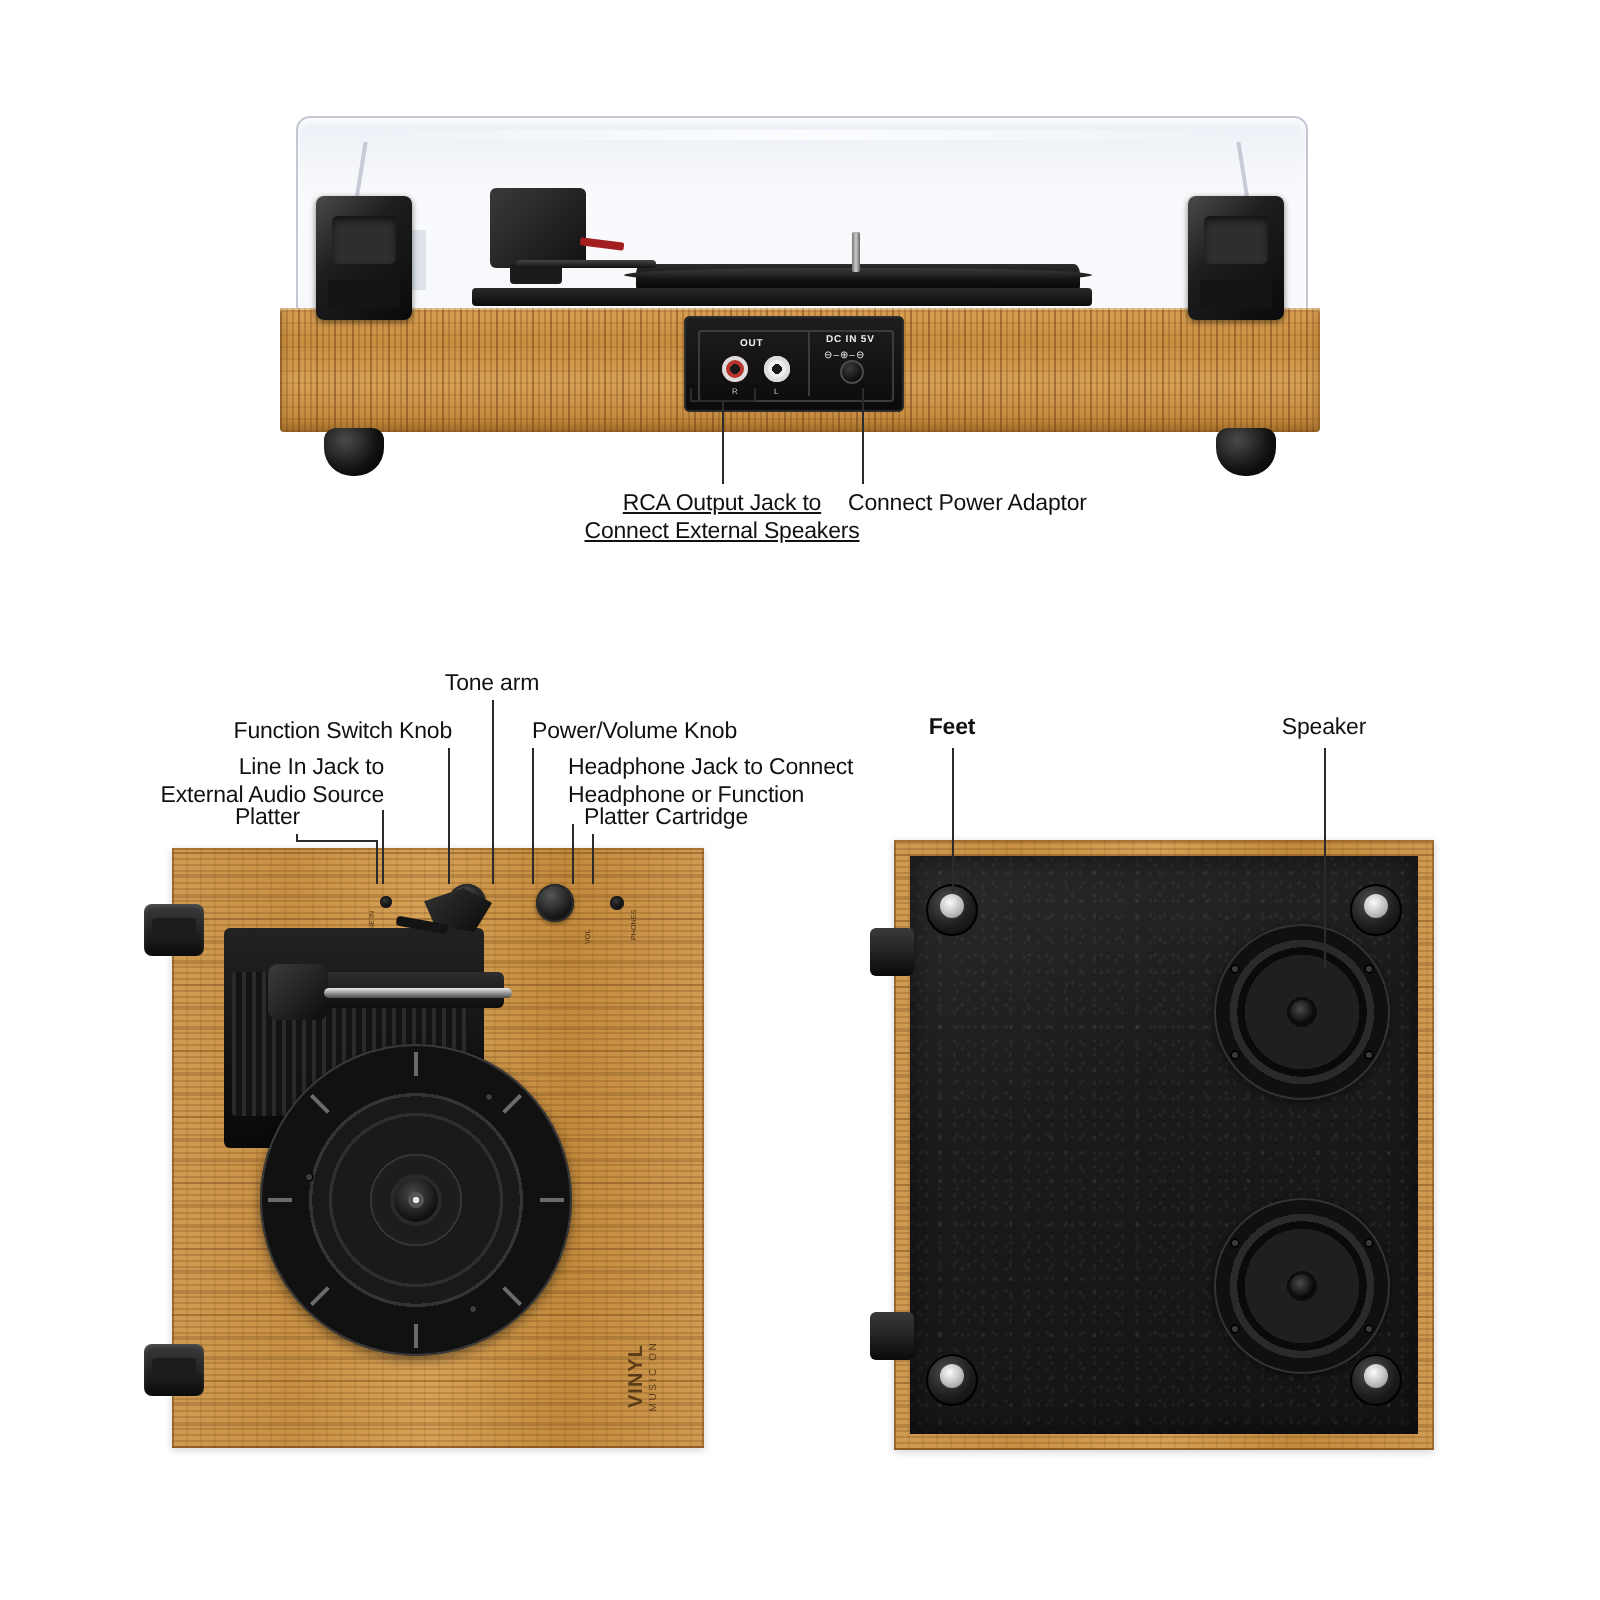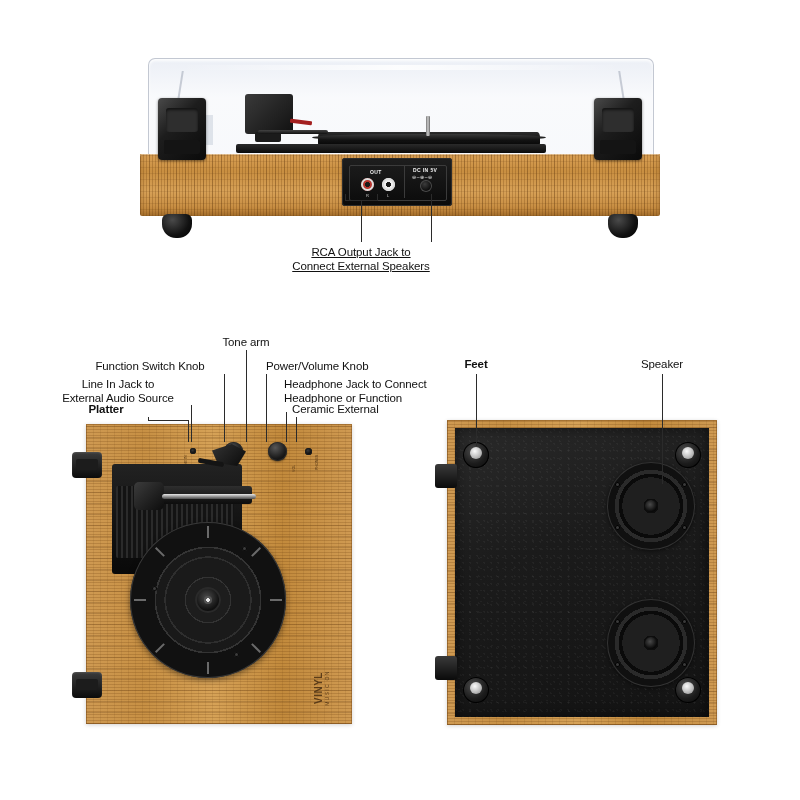--- a/index.html
+++ b/index.html
@@ -12,21 +12,21 @@
   .stage{position:absolute;left:0;top:0;width:800px;height:800px;}
 
   
   .abs{position:absolute;}
   .lbl{
     position:absolute;font-size:11.5px;line-height:13.5px;
     color:#111;white-space:nowrap;background:#fff;
     letter-spacing:-0.1px;
   }
   .lbl.ctr{text-align:center;}
-  .lbl.rt{text-align:center;}
+  .lbl.rt{text-align:right;}
   .leader{position:absolute;background:#2b2b2b;}
   .leader.v{width:1px;}
   .leader.h{height:1px;}
 
   
   .wood-h{
     background:
       repeating-linear-gradient(90deg,
         rgba(120,72,20,.30) 0px, rgba(120,72,20,.30) 1px,
         rgba(255,255,255,0) 1px, rgba(255,255,255,0) 3px),
@@ -264,20 +264,21 @@
   <div class="leader v" style="left:345px;top:194px;height:7px;"></div>
   <div class="leader v" style="left:377px;top:194px;height:7px;"></div>
   <div class="leader v" style="left:361px;top:200px;height:42px;"></div>
   <div class="leader v" style="left:431px;top:194px;height:48px;"></div>
 
   <div class="lbl ctr" style="left:256px;top:246px;width:210px;text-decoration:underline;">
     <div>RCA Output Jack to</div>
     <div>Connect External Speakers</div>
   </div>
   <div class="lbl" style="left:424px;top:246px;width:200px;">
+    <div>Connect Power Adaptor</div>
   </div>
 
   <div class="abs" id="top-view">
     <div class="tv-body wood-v"></div>
     <div class="tv-hinge t"></div>
     <div class="tv-hinge b"></div>
 
     <div class="cp-jack" style="left:118px;top:24px;width:6px;height:6px;"></div>
     <div class="cp-knob" style="left:152px;top:18px;width:19px;height:19px;"></div>
     <div class="cp-knob" style="left:196px;top:18px;width:19px;height:19px;"></div>
@@ -330,27 +331,27 @@
   <div class="leader v" style="left:266px;top:372px;height:70px;"></div>
   <div class="leader v" style="left:296px;top:390px;height:52px;"></div>
   <div class="leader v" style="left:286px;top:412px;height:30px;"></div>
 
   <div class="lbl ctr" style="left:196px;top:336px;width:100px;">Tone arm</div>
   <div class="lbl rt" style="left:74px;top:360px;width:152px;">Function Switch Knob</div>
   <div class="lbl rt" style="left:44px;top:378px;width:148px;">
     <div>Line In Jack to</div>
     <div>External Audio Source</div>
   </div>
-  <div class="lbl rt" style="left:62px;top:403px;width:88px;font-weight:bold;">Platter</div>
+  <div class="lbl rt" style="left:62px;top:403px;width:88px;">Platter</div>
   <div class="lbl" style="left:266px;top:360px;width:140px;">Power/Volume Knob</div>
   <div class="lbl" style="left:284px;top:378px;width:170px;">
     <div>Headphone Jack to Connect</div>
     <div>Headphone or Function</div>
   </div>
-  <div class="lbl" style="left:292px;top:403px;width:120px;">Ceramic External</div>
+  <div class="lbl" style="left:292px;top:403px;width:120px;">Platter Cartridge</div>
 
   <div class="abs" id="bottom-view">
     <div class="bv-frame wood-v">
       <div class="bv-plate"></div>
     </div>
     <div class="bv-hinge t"></div>
     <div class="bv-hinge b"></div>
 
     <div class="foot" style="left:26px;top:22px;"></div>
     <div class="foot" style="right:26px;top:22px;"></div>

